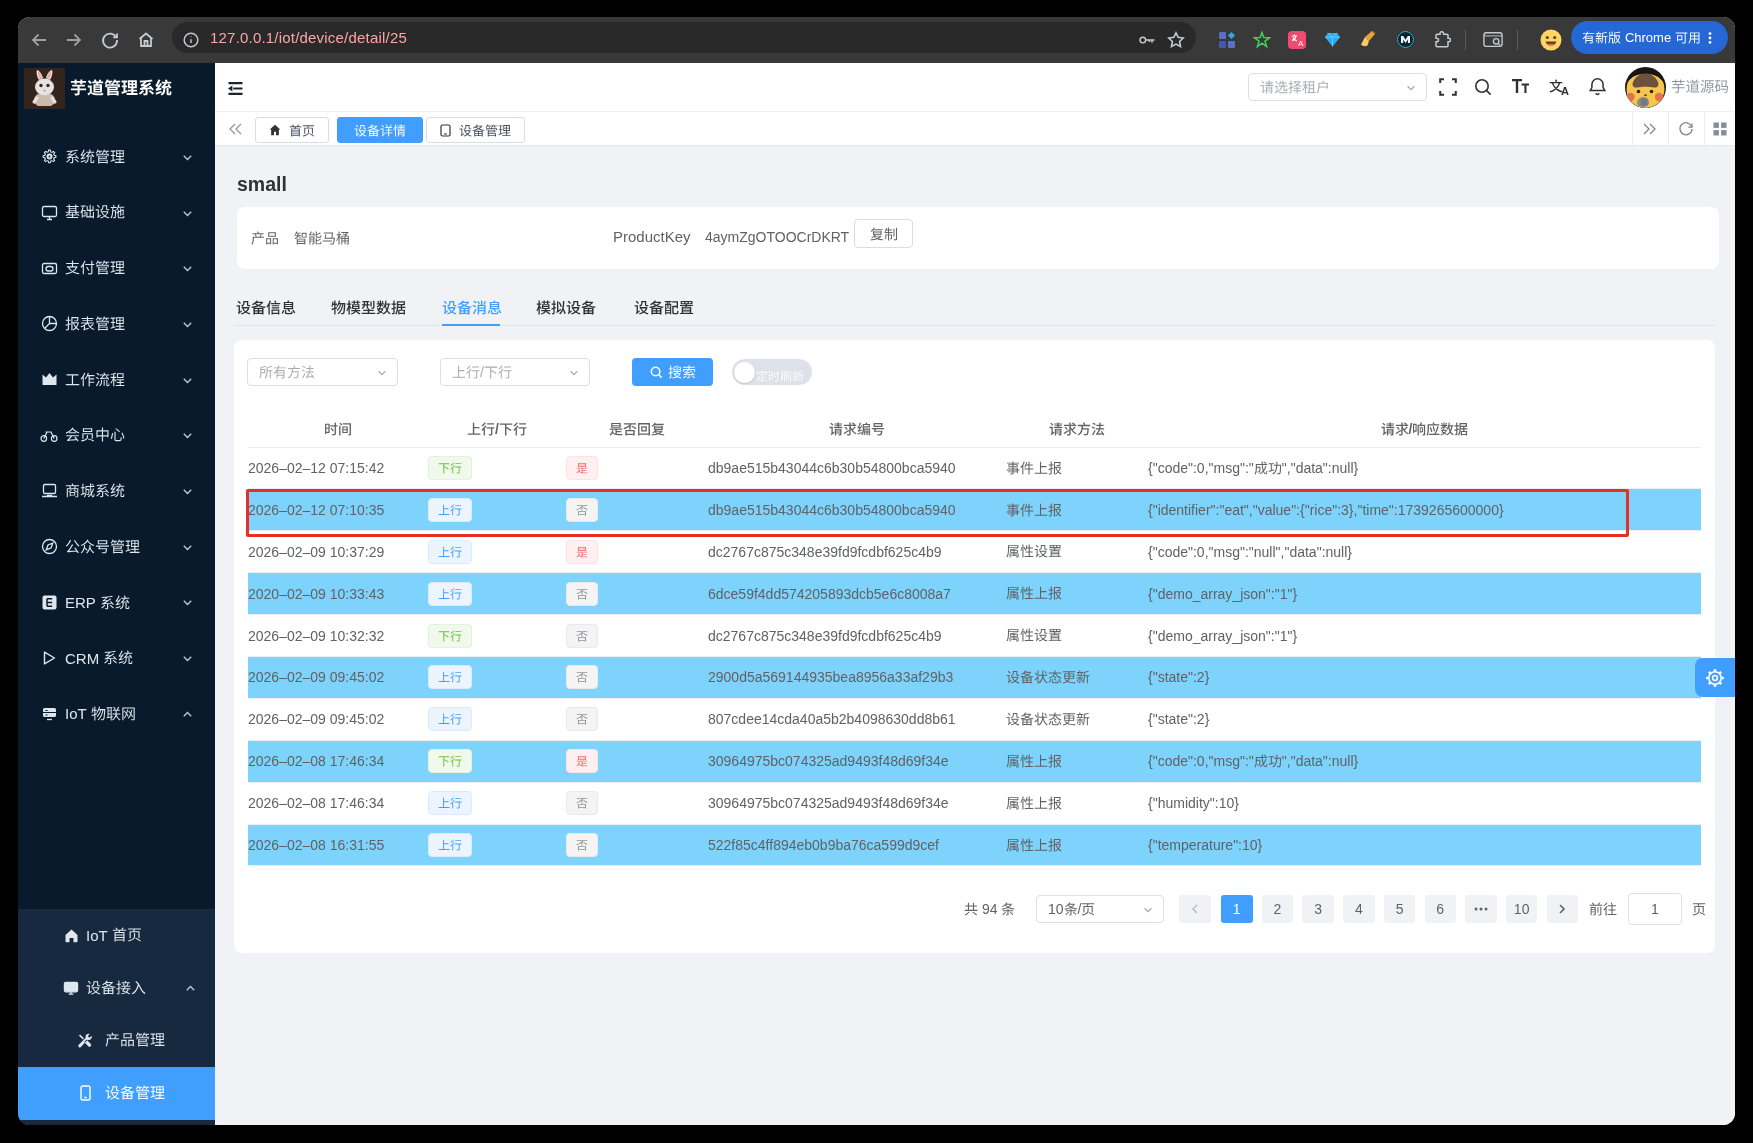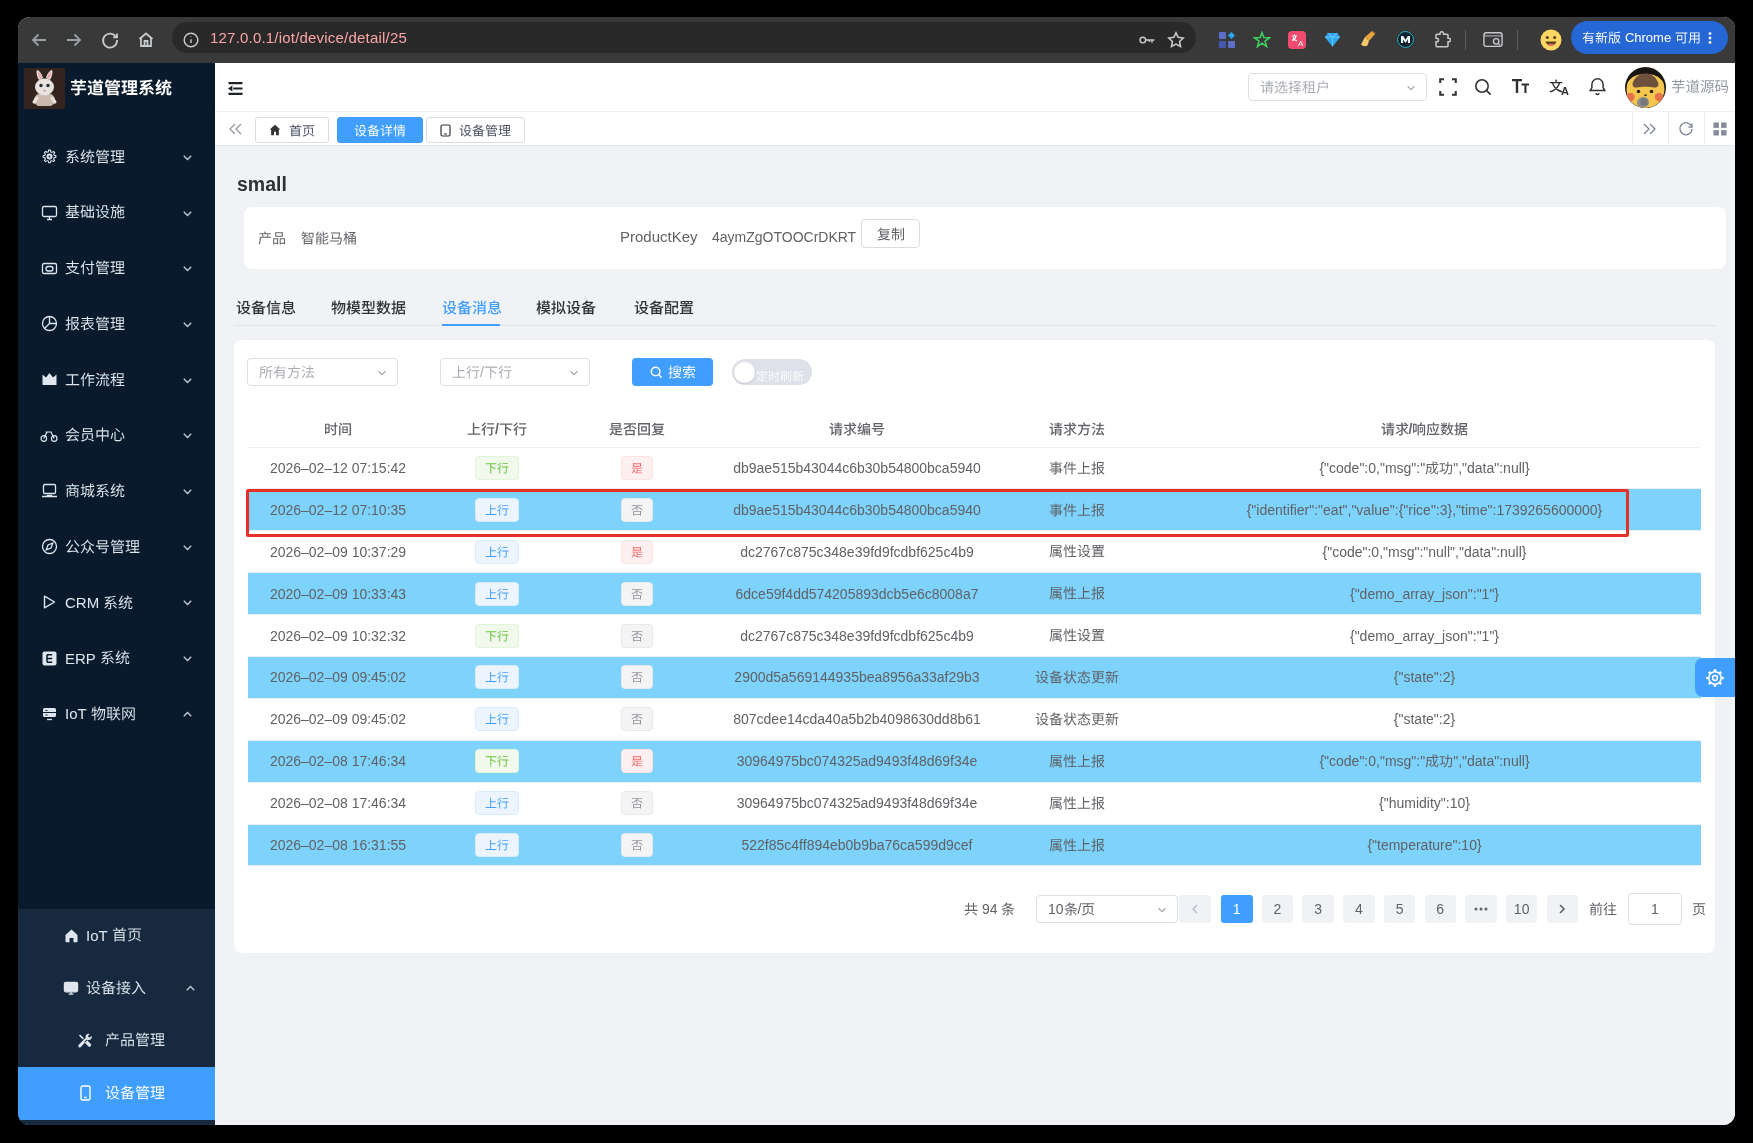--- a/index.html
+++ b/index.html
@@ -35,21 +35,21 @@
 .tag{position:absolute;top:5px;height:26px;border:1px solid #d8dce5;background:#fff;border-radius:3px;display:flex;align-items:center;color:#495060;font-size:13px;padding:0 13px;gap:8px}
 .tag.on{background:#409eff;border-color:#409eff;color:#fff;padding:0 16px}
 .content{position:absolute;left:0;top:83px;width:1520px;height:979px;background:#f0f2f5}
 .card{position:absolute;background:#fff;border-radius:8px}
 
 .sel{position:absolute;height:28px;border:1px solid #dcdfe6;border-radius:4px;background:#fff;display:flex;align-items:center;padding-left:11px;font-size:14px;color:#a8abb2}
 .sel .ar{position:absolute;right:9px;top:50%;margin-top:-6px;width:12px;height:12px}
 
 table{border-collapse:collapse;table-layout:fixed;width:1453px;font-size:14px;color:#606266}
 th{height:35px;border-bottom:1px solid #ebeef5;font-weight:bold;font-size:14px;color:#606266;text-align:center}
-td{height:41.9px;border-bottom:1px solid #ebeef5;text-align:center;overflow:hidden;white-space:nowrap}
+td{height:41.9px;border-bottom:1px solid #ebeef5;overflow:hidden;white-space:nowrap}
 tr.st td{background:#7dd3fc}
 .tg{display:inline-flex;align-items:center;justify-content:center;height:24px;padding:0 9px;border-radius:4px;font-size:12px;border:1px solid}
 .tg.up{background:#ecf5ff;border-color:#d9ecff;color:#409eff}
 .tg.dn{background:#f0f9eb;border-color:#e1f3d8;color:#67c23a}
 .tg.ys{background:#fef0f0;border-color:#fde2e2;color:#f56c6c}
 .tg.no{background:#f4f4f5;border-color:#e9e9eb;color:#909399}
 
 .pbtn{position:absolute;top:555px;width:31.5px;height:28px;border-radius:3px;background:#f0f2f5;display:flex;align-items:center;justify-content:center;font-size:14px;color:#606266}
 .pbtn.on{background:#409eff;color:#fff}
 </style></head><body>
@@ -295,41 +295,41 @@
               <use href="#g400_53f7" x="2000"></use>
               <use href="#g400_7ba1" x="3000"></use>
               <use href="#g400_7406" x="4000"></use>
             </svg></span>
           <span class="ch"><svg width="13" height="13" viewBox="0 0 14 14" fill="none" stroke="#c3cdd8" stroke-width="1.4">
               <path d="M3 5.2l4 4 4-4"></path>
             </svg></span>
         </div>
   <div class="mi">
           <span class="ic">
-            <svg width="16" height="16" viewBox="0 0 16 16" fill="none" stroke="#dfe6ee" stroke-width="1.4">
-              <path d="M3.5 2.2l10 5.8-10 5.8z" stroke-linejoin="round"></path>
-            </svg>
-          </span>
-          <span class="tx" style="font-size:15px;color:#dfe6ee">CRM <svg class="ct" fill="#dfe6ee" style="width:30.0px;height:15.00px" viewBox="0 -880 2000 1000">
-              <use href="#g400_7cfb" x="0"></use>
-              <use href="#g400_7edf" x="1000"></use>
-            </svg></span>
-          <span class="ch"><svg width="13" height="13" viewBox="0 0 14 14" fill="none" stroke="#c3cdd8" stroke-width="1.4">
-              <path d="M3 5.2l4 4 4-4"></path>
-            </svg></span>
-        </div>
-  <div class="mi">
-          <span class="ic">
             <svg width="17" height="17" viewBox="0 0 17 17">
               <rect x="1.5" y="1.5" width="14" height="14" rx="2" fill="#dfe6ee"></rect>
               <path d="M6 4.8h5.2M6 8.5h5.2M6 12.2h5.2" stroke="#091a2c" stroke-width="1.5"></path>
               <path d="M6 4.8v7.4" stroke="#091a2c" stroke-width="1.5"></path>
             </svg>
           </span>
           <span class="tx" style="font-size:15px;color:#dfe6ee">ERP <svg class="ct" fill="#dfe6ee" style="width:30.0px;height:15.00px" viewBox="0 -880 2000 1000">
+              <use href="#g400_7cfb" x="0"></use>
+              <use href="#g400_7edf" x="1000"></use>
+            </svg></span>
+          <span class="ch"><svg width="13" height="13" viewBox="0 0 14 14" fill="none" stroke="#c3cdd8" stroke-width="1.4">
+              <path d="M3 5.2l4 4 4-4"></path>
+            </svg></span>
+        </div>
+  <div class="mi">
+          <span class="ic">
+            <svg width="16" height="16" viewBox="0 0 16 16" fill="none" stroke="#dfe6ee" stroke-width="1.4">
+              <path d="M3.5 2.2l10 5.8-10 5.8z" stroke-linejoin="round"></path>
+            </svg>
+          </span>
+          <span class="tx" style="font-size:15px;color:#dfe6ee">CRM <svg class="ct" fill="#dfe6ee" style="width:30.0px;height:15.00px" viewBox="0 -880 2000 1000">
               <use href="#g400_7cfb" x="0"></use>
               <use href="#g400_7edf" x="1000"></use>
             </svg></span>
           <span class="ch"><svg width="13" height="13" viewBox="0 0 14 14" fill="none" stroke="#c3cdd8" stroke-width="1.4">
               <path d="M3 5.2l4 4 4-4"></path>
             </svg></span>
         </div>
   <div class="mi">
           <span class="ic">
             <svg width="17" height="17" viewBox="0 0 17 17" fill="#dfe6ee">
@@ -509,21 +509,21 @@
         </svg>
   <svg class="abs" style="left:1498px;top:10px" width="14" height="14" viewBox="0 0 14 14" fill="#858b97">
           <rect x="0.5" y="0.5" width="5.4" height="5.4"></rect>
           <rect x="8.1" y="0.5" width="5.4" height="5.4"></rect>
           <rect x="0.5" y="8.1" width="5.4" height="5.4"></rect>
           <rect x="8.1" y="8.1" width="5.4" height="5.4"></rect>
         </svg>
  </div>
  <div class="content">
   <div class="abs" style="left:22px;top:27px;font-size:19.5px;font-weight:bold;color:#303133;line-height:22px">small</div>
-  <div class="card" style="left:29px;top:61px;width:1482px;height:62px">
+  <div class="card" style="left:22px;top:61px;width:1482px;height:62px">
     <div class="abs" style="left:14px;top:22px"><svg class="ct" fill="#606266" style="width:28.0px;height:14.00px" viewBox="0 -880 2000 1000">
               <use href="#g400_4ea7" x="0"></use>
               <use href="#g400_54c1" x="1000"></use>
             </svg></div>
     <div class="abs" style="left:57px;top:22px"><svg class="ct" fill="#606266" style="width:56.0px;height:14.00px" viewBox="0 -880 4000 1000">
               <use href="#g400_667a" x="0"></use>
               <use href="#g400_80fd" x="1000"></use>
               <use href="#g400_9a6c" x="2000"></use>
               <use href="#g400_6876" x="3000"></use>
             </svg></div>
@@ -892,21 +892,21 @@
                 </tr>
       </tbody>
             </table>
     </div>
     <div class="abs" style="left:12px;top:149px;width:1383px;height:48px;border:3px solid #e62f25;border-radius:2px;z-index:5"></div>
     <div class="abs" style="left:730px;top:555px;height:28px;line-height:28px;font-size:14px;color:#606266"><svg class="ct" fill="#606266" style="width:14.0px;height:14.00px" viewBox="0 -880 1000 1000">
               <use href="#g400_5171" x="0"></use>
             </svg> 94 <svg class="ct" fill="#606266" style="width:14.0px;height:14.00px" viewBox="0 -880 1000 1000">
               <use href="#g400_6761" x="0"></use>
             </svg></div>
-    <div class="sel" style="left:802px;top:555px;width:142px;color:#606266">10<svg class="ct" fill="#606266" style="width:14.0px;height:14.00px" viewBox="0 -880 1000 1000">
+    <div class="sel" style="left:802px;top:555px;width:128px;color:#606266">10<svg class="ct" fill="#606266" style="width:14.0px;height:14.00px" viewBox="0 -880 1000 1000">
               <use href="#g400_6761" x="0"></use>
             </svg>/<svg class="ct" fill="#606266" style="width:14.0px;height:14.00px" viewBox="0 -880 1000 1000">
               <use href="#g400_9875" x="0"></use>
             </svg><span class="ar"><svg width="12" height="12" viewBox="0 0 14 14" fill="none" stroke="#a8abb2" stroke-width="1.5">
                 <path d="M3 5l4 4 4-4"></path>
               </svg></span></div>
     <div class="pbtn" style="left:945px">
             <svg width="10" height="10" viewBox="0 0 10 10" fill="none" stroke="#bcc0c8" stroke-width="1.6">
               <path d="M7 1L3 5l4 4"></path>
             </svg>

